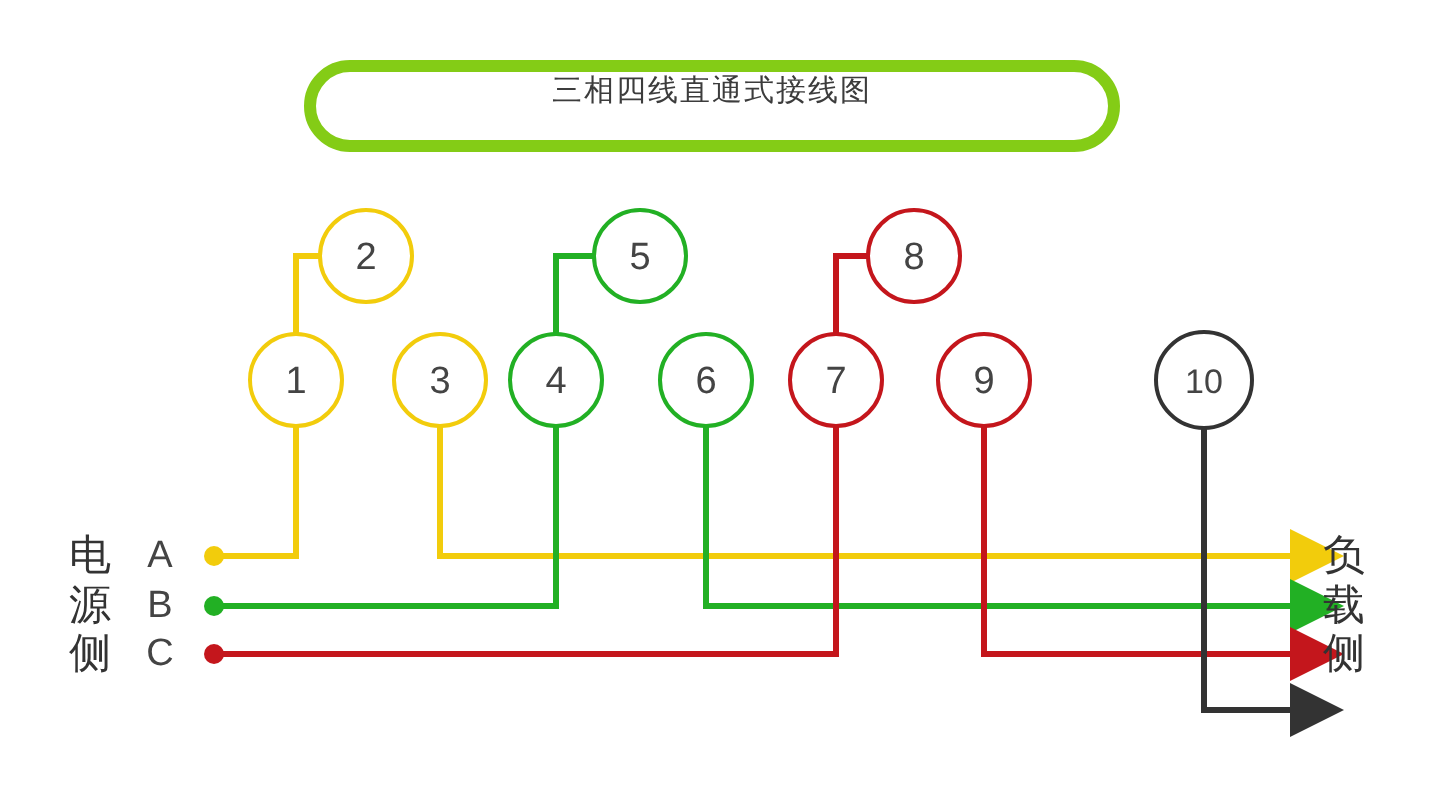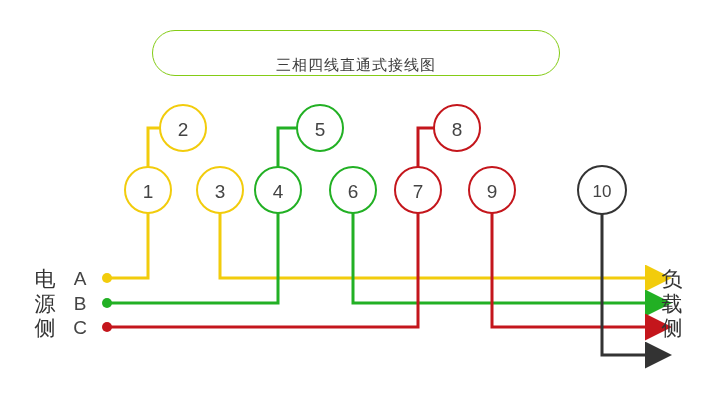--- a/index.html
+++ b/index.html
@@ -10,24 +10,24 @@
     overflow:hidden;
     position:relative;
   }
   #diagram-root{position:absolute;inset:0;width:720px;height:400px;}
 
   
   .title-pill{
     position:absolute;
     left:152px;top:30px;
     width:408px;height:46px;
-    border:1px solid #84cc16;
+    border:6px solid #84cc16;
     border-radius:23px;
     background:#ffffff;
-    display:flex;align-items:flex-end;justify-content:center;
+    display:flex;align-items:flex-start;justify-content:center;
     box-sizing:border-box;
   }
   .title-text{
     font-size:15px;
     color:#3c3c3c;
     letter-spacing:1px;
     white-space:nowrap;
   }
 
   

